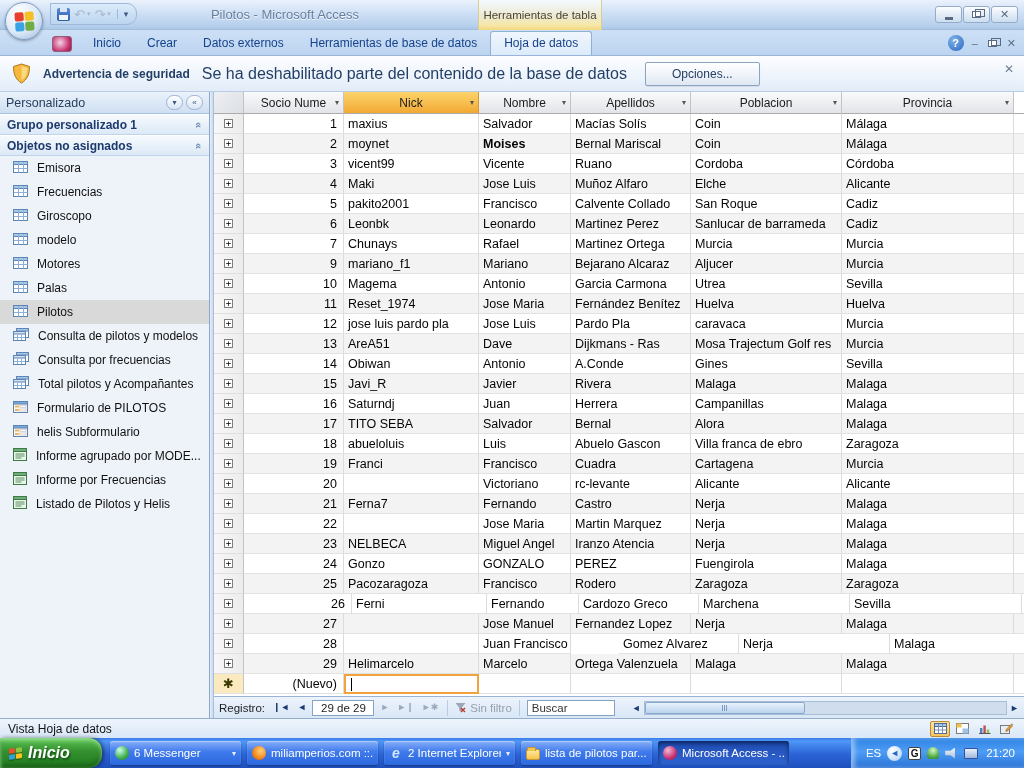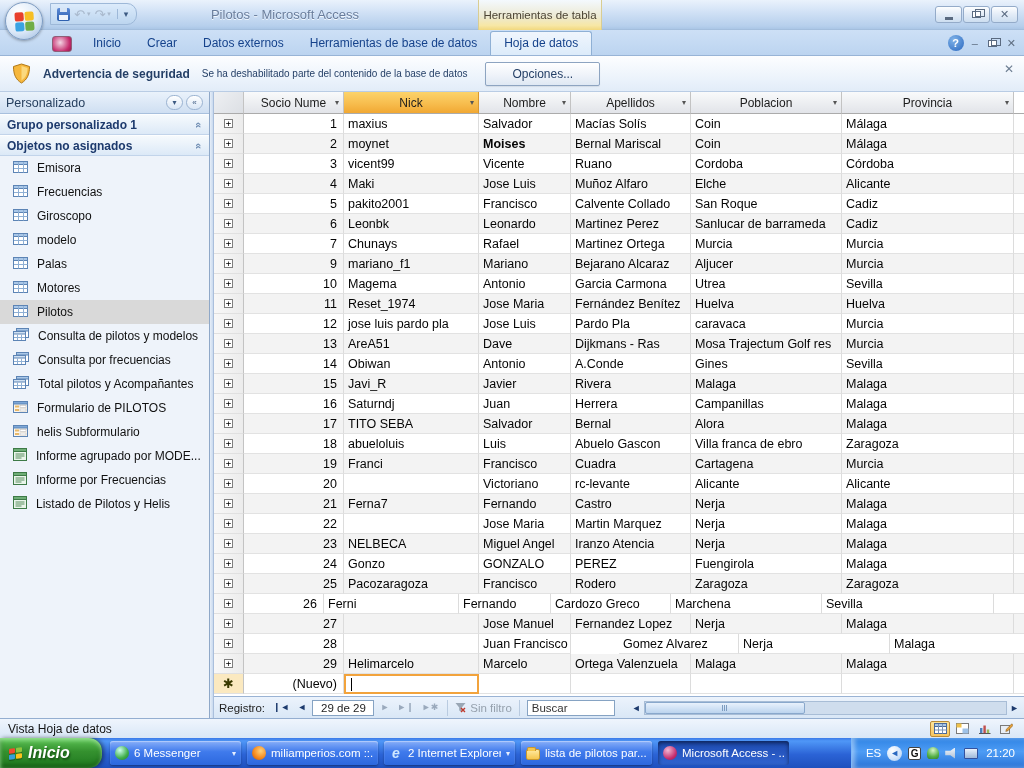--- a/index.html
+++ b/index.html
@@ -51,21 +51,21 @@
   .tabrow-right{position:absolute;right:8px;top:5px;display:flex;align-items:center;gap:8px;}
   .help-ico{width:16px;height:16px;border-radius:50%;background:radial-gradient(circle at 35% 30%,#7fb2e8,#2a68c0);
             color:#fff;font-size:11px;font-weight:bold;text-align:center;line-height:16px;}
   .doc-ctrl{display:flex;gap:10px;color:#5f6f82;font-size:11px;align-items:center;}
 
   
   .msgbar{height:36px;background:linear-gradient(#fdfeff,#eaf2fb 70%,#e2ecf8);border-bottom:1px solid #b9cce4;
           display:flex;align-items:center;padding:0 12px;gap:12px;position:relative;}
   .shield{width:19px;height:21px;flex:0 0 auto;}
   .msg-title{font-size:12px;font-weight:bold;color:#243f66;white-space:nowrap;}
-  .msg-text{font-size:10px;color:#243f66;white-space:nowrap;}
+  .msg-text{font-size:16px;color:#243f66;white-space:nowrap;}
   .msg-btn{margin-left:6px;padding:4px 26px;font-size:12px;color:#243f66;border:1px solid #8da4c1;border-radius:2px;
            background:linear-gradient(#ffffff,#f0f4fa 50%,#dfe8f3);box-shadow:0 1px 1px rgba(0,0,0,.08);}
   .msg-close{position:absolute;right:10px;top:6px;color:#6d7e92;font-size:12px;}
 
   
   .main{height:626px;display:flex;background:#f0f0f0;overflow:hidden;}
   .navpane{width:210px;background:#eef3fa;border-right:1px solid #8fa8c8;display:flex;flex-direction:column;overflow:hidden;}
   .nav-header{height:22px;flex:0 0 auto;background:linear-gradient(#eaf2fb,#cfdff2);border-bottom:1px solid #a8c0dd;
               display:flex;align-items:center;padding:0 6px;color:#27405f;font-size:12.5px;}
   .nav-header .t{flex:1;}
@@ -284,29 +284,29 @@
                   <path d="M5.5 1 V11.5 M10.5 1 V11.5 M1 7.5 H14.5" stroke="#8fb0d5"></path>
                 </svg></span>
               <span>modelo</span>
             </div>
             <div class="nav-item">
               <span><svg width="15" height="12" viewBox="0 0 15 12">
                   <rect x="0.5" y="0.5" width="14" height="11" fill="#fff" stroke="#5c84b5"></rect>
                   <rect x="0.5" y="0.5" width="14" height="3" fill="#a9c7e8" stroke="#5c84b5"></rect>
                   <path d="M5.5 1 V11.5 M10.5 1 V11.5 M1 7.5 H14.5" stroke="#8fb0d5"></path>
                 </svg></span>
-              <span>Palas</span>
+              <span>Motores</span>
             </div>
             <div class="nav-item">
               <span><svg width="15" height="12" viewBox="0 0 15 12">
                   <rect x="0.5" y="0.5" width="14" height="11" fill="#fff" stroke="#5c84b5"></rect>
                   <rect x="0.5" y="0.5" width="14" height="3" fill="#a9c7e8" stroke="#5c84b5"></rect>
                   <path d="M5.5 1 V11.5 M10.5 1 V11.5 M1 7.5 H14.5" stroke="#8fb0d5"></path>
                 </svg></span>
-              <span>Motores</span>
+              <span>Palas</span>
             </div>
             <div class="nav-item selected">
               <span><svg width="15" height="12" viewBox="0 0 15 12">
                   <rect x="0.5" y="0.5" width="14" height="11" fill="#fff" stroke="#5c84b5"></rect>
                   <rect x="0.5" y="0.5" width="14" height="3" fill="#a9c7e8" stroke="#5c84b5"></rect>
                   <path d="M5.5 1 V11.5 M10.5 1 V11.5 M1 7.5 H14.5" stroke="#8fb0d5"></path>
                 </svg></span>
               <span>Pilotos</span>
             </div>
             <div class="nav-item">
@@ -705,21 +705,21 @@
             <div class="dcell" style="width: 92px;">Francisco</div>
             <div class="dcell" style="width: 120px;">Rodero</div>
             <div class="dcell" style="width: 151px;">Zaragoza</div>
             <div class="dcell" style="width: 172px;">Zaragoza</div>
             <div class="fill"></div>
           </div>
           <div class="trow">
             <div class="selcell">
               <span class="expander">+</span>
             </div>
-            <div class="dcell num" style="width: 80px;">26</div>
+            <div class="dcell num" style="width: 108px;">26</div>
             <div class="dcell" style="width: 135px;">Ferni</div>
             <div class="dcell" style="width: 92px;">Fernando</div>
             <div class="dcell" style="width: 120px;">Cardozo Greco</div>
             <div class="dcell" style="width: 151px;">Marchena</div>
             <div class="dcell" style="width: 172px;">Sevilla</div>
             <div class="fill"></div>
           </div>
           <div class="trow alt">
             <div class="selcell">
               <span class="expander">+</span>

